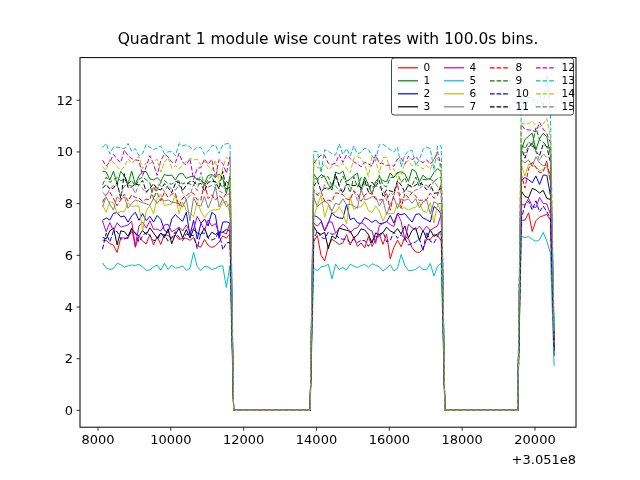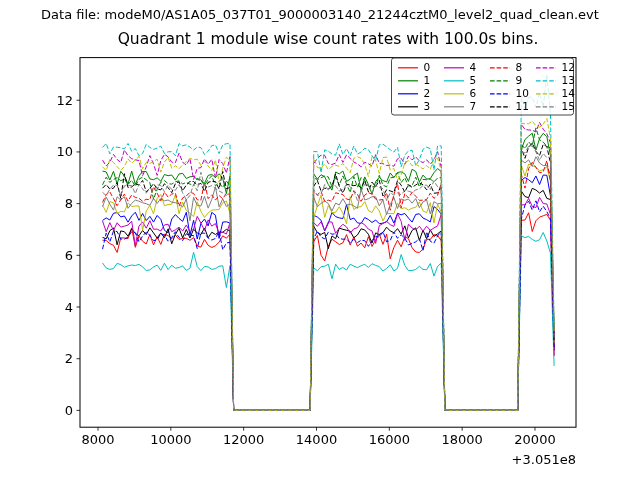--- a/index.html
+++ b/index.html
@@ -10,21 +10,20 @@
   .title{position:absolute;top:30px;left:80px;width:496px;text-align:center;
          font-size:15.5px;color:#000;white-space:nowrap;}
   svg{position:absolute;left:0;top:0;}
   .tick{font-size:13px;fill:#000;font-family:"DejaVu Sans","Liberation Sans",sans-serif;}
   .legtxt{font-size:10.5px;fill:#000;font-family:"DejaVu Sans","Liberation Sans",sans-serif;}
 </style>
 </head>
 <body>
 
 <div class="figure">
-  <div class="suptitle">Data file: modeM0/AS1A05_037T01_9000003140_21244cztM0_level2_quad_clean.evt</div>
   <div class="title">Quadrant 1 module wise count rates with 100.0s bins.</div>
   <svg id="plot" width="640" height="480" viewBox="0 0 640 480">
       <polyline points="102.54,240.19 106.18,240.56 109.83,243.56 113.47,245.32 117.11,252.44 120.75,237.88 124.39,237.96 128.03,238.61 131.68,227.90 135.32,247.35 138.96,235.99 142.60,241.24 146.24,243.93 149.88,234.42 153.53,244.92 157.17,236.85 160.81,244.44 164.45,234.26 168.09,235.56 171.73,238.66 175.38,235.03 179.02,239.43 182.66,238.35 186.30,238.29 189.94,240.32 193.58,237.50 197.23,246.04 200.87,247.14 204.51,239.38 208.15,245.31 211.79,247.53 215.43,245.76 219.08,242.18 222.72,235.85 226.36,238.20 230.00,234.14 233.64,410.40 237.29,410.40 240.93,410.40 244.57,410.40 248.21,410.40 251.85,410.40 255.49,410.40 259.14,410.40 262.78,410.40 266.42,410.40 270.06,410.40 273.70,410.40 277.34,410.40 280.99,410.40 284.63,410.40 288.27,410.40 291.91,410.40 295.55,410.40 299.19,410.40 302.84,410.40 306.48,410.40 310.12,410.40 313.76,241.53 317.40,235.51 321.04,255.28 324.69,260.97 328.33,246.18 331.97,239.22 335.61,241.68 339.25,244.50 342.89,242.88 346.54,234.61 350.18,245.04 353.82,236.92 357.46,246.28 361.10,243.06 364.74,247.83 368.39,236.66 372.03,246.46 375.67,239.73 379.31,234.13 382.95,244.40 386.60,234.16 390.24,258.81 393.88,247.43 397.52,240.18 401.16,246.82 404.80,236.75 408.45,238.66 412.09,247.70 415.73,252.00 419.37,252.42 423.01,249.09 426.65,239.32 430.30,239.45 433.94,234.70 437.58,235.38 441.22,240.70 444.86,410.40 448.50,410.40 452.15,410.40 455.79,410.40 459.43,410.40 463.07,410.40 466.71,410.40 470.35,410.40 474.00,410.40 477.64,410.40 481.28,410.40 484.92,410.40 488.56,410.40 492.20,410.40 495.85,410.40 499.49,410.40 503.13,410.40 506.77,410.40 510.41,410.40 514.05,410.40 517.70,410.40 521.34,220.30 524.98,220.04 528.62,212.74 532.26,231.54 535.90,220.79 539.55,217.10 543.19,215.81 546.83,214.38 550.47,220.39 554.11,356.10" fill="none" stroke="#ff0000" stroke-width="1"></polyline>
       <polyline points="102.54,171.16 106.18,171.90 109.83,180.00 113.47,171.33 117.11,184.05 120.75,171.24 124.39,176.06 128.03,184.06 131.68,171.10 135.32,184.40 138.96,175.98 142.60,171.46 146.24,171.46 149.88,178.93 153.53,179.71 157.17,177.77 160.81,181.28 164.45,174.47 168.09,175.68 171.73,175.01 175.38,180.15 179.02,173.94 182.66,173.37 186.30,178.43 189.94,176.79 193.58,176.35 197.23,179.53 200.87,179.75 204.51,183.28 208.15,175.43 211.79,174.45 215.43,177.41 219.08,173.70 222.72,178.29 226.36,193.45 230.00,176.03 233.64,410.40 237.29,410.40 240.93,410.40 244.57,410.40 248.21,410.40 251.85,410.40 255.49,410.40 259.14,410.40 262.78,410.40 266.42,410.40 270.06,410.40 273.70,410.40 277.34,410.40 280.99,410.40 284.63,410.40 288.27,410.40 291.91,410.40 295.55,410.40 299.19,410.40 302.84,410.40 306.48,410.40 310.12,410.40 313.76,174.02 317.40,179.00 321.04,174.71 324.69,176.71 328.33,184.57 331.97,190.12 335.61,171.97 339.25,173.88 342.89,171.07 346.54,181.39 350.18,179.30 353.82,175.50 357.46,173.21 361.10,190.68 364.74,176.93 368.39,184.45 372.03,194.04 375.67,181.45 379.31,177.33 382.95,180.61 386.60,181.96 390.24,172.98 393.88,177.57 397.52,172.47 401.16,171.88 404.80,173.88 408.45,181.36 412.09,169.29 415.73,171.43 419.37,181.97 423.01,175.08 426.65,179.11 430.30,178.60 433.94,172.68 437.58,168.56 441.22,171.62 444.86,410.40 448.50,410.40 452.15,410.40 455.79,410.40 459.43,410.40 463.07,410.40 466.71,410.40 470.35,410.40 474.00,410.40 477.64,410.40 481.28,410.40 484.92,410.40 488.56,410.40 492.20,410.40 495.85,410.40 499.49,410.40 503.13,410.40 506.77,410.40 510.41,410.40 514.05,410.40 517.70,410.40 521.34,149.76 524.98,139.51 528.62,136.14 532.26,133.20 535.90,150.03 539.55,138.64 543.19,133.35 546.83,136.63 550.47,155.40 554.11,340.83" fill="none" stroke="#008000" stroke-width="1"></polyline>
       <polyline points="102.54,220.51 106.18,217.91 109.83,219.97 113.47,213.25 117.11,212.60 120.75,216.88 124.39,215.97 128.03,222.18 131.68,215.96 135.32,212.24 138.96,220.37 142.60,213.51 146.24,220.57 149.88,216.35 153.53,222.08 157.17,215.47 160.81,219.31 164.45,230.29 168.09,232.78 171.73,219.05 175.38,214.57 179.02,218.45 182.66,221.32 186.30,212.29 189.94,235.37 193.58,220.34 197.23,239.03 200.87,223.45 204.51,219.07 208.15,225.88 211.79,212.39 215.43,215.20 219.08,238.41 222.72,222.10 226.36,221.79 230.00,223.02 233.64,410.40 237.29,410.40 240.93,410.40 244.57,410.40 248.21,410.40 251.85,410.40 255.49,410.40 259.14,410.40 262.78,410.40 266.42,410.40 270.06,410.40 273.70,410.40 277.34,410.40 280.99,410.40 284.63,410.40 288.27,410.40 291.91,410.40 295.55,410.40 299.19,410.40 302.84,410.40 306.48,410.40 310.12,410.40 313.76,215.33 317.40,217.05 321.04,220.23 324.69,230.97 328.33,223.15 331.97,212.53 335.61,216.60 339.25,217.93 342.89,218.51 346.54,204.57 350.18,219.55 353.82,218.03 357.46,222.84 361.10,223.47 364.74,217.55 368.39,219.52 372.03,222.47 375.67,220.02 379.31,223.66 382.95,223.12 386.60,221.84 390.24,215.44 393.88,223.13 397.52,213.29 401.16,214.81 404.80,213.46 408.45,218.06 412.09,222.12 415.73,214.43 419.37,213.78 423.01,218.06 426.65,219.66 430.30,221.96 433.94,206.59 437.58,209.37 441.22,214.16 444.86,410.40 448.50,410.40 452.15,410.40 455.79,410.40 459.43,410.40 463.07,410.40 466.71,410.40 470.35,410.40 474.00,410.40 477.64,410.40 481.28,410.40 484.92,410.40 488.56,410.40 492.20,410.40 495.85,410.40 499.49,410.40 503.13,410.40 506.77,410.40 510.41,410.40 514.05,410.40 517.70,410.40 521.34,180.34 524.98,177.55 528.62,179.69 532.26,182.68 535.90,175.96 539.55,184.52 543.19,175.07 546.83,175.28 550.47,196.15 554.11,345.68" fill="none" stroke="#0000ff" stroke-width="1"></polyline>
       <polyline points="102.54,237.34 106.18,238.85 109.83,230.66 113.47,227.91 117.11,244.83 120.75,230.90 124.39,231.71 128.03,236.16 131.68,228.79 135.32,233.51 138.96,235.72 142.60,230.47 146.24,234.59 149.88,227.82 153.53,232.93 157.17,238.07 160.81,232.93 164.45,237.73 168.09,228.89 171.73,243.80 175.38,234.24 179.02,228.29 182.66,237.82 186.30,229.42 189.94,238.02 193.58,229.28 197.23,232.86 200.87,234.61 204.51,228.00 208.15,237.68 211.79,232.23 215.43,234.46 219.08,231.97 222.72,232.32 226.36,229.33 230.00,230.85 233.64,410.40 237.29,410.40 240.93,410.40 244.57,410.40 248.21,410.40 251.85,410.40 255.49,410.40 259.14,410.40 262.78,410.40 266.42,410.40 270.06,410.40 273.70,410.40 277.34,410.40 280.99,410.40 284.63,410.40 288.27,410.40 291.91,410.40 295.55,410.40 299.19,410.40 302.84,410.40 306.48,410.40 310.12,410.40 313.76,226.31 317.40,232.59 321.04,234.42 324.69,232.41 328.33,248.68 331.97,235.93 335.61,238.69 339.25,228.06 342.89,229.34 346.54,230.24 350.18,231.18 353.82,237.76 357.46,234.94 361.10,228.83 364.74,229.93 368.39,234.24 372.03,243.08 375.67,232.94 379.31,234.37 382.95,232.59 386.60,227.16 390.24,230.96 393.88,232.69 397.52,228.60 401.16,234.05 404.80,225.87 408.45,237.88 412.09,230.46 415.73,227.85 419.37,240.45 423.01,230.17 426.65,238.68 430.30,229.90 433.94,236.46 437.58,233.79 441.22,230.96 444.86,410.40 448.50,410.40 452.15,410.40 455.79,410.40 459.43,410.40 463.07,410.40 466.71,410.40 470.35,410.40 474.00,410.40 477.64,410.40 481.28,410.40 484.92,410.40 488.56,410.40 492.20,410.40 495.85,410.40 499.49,410.40 503.13,410.40 506.77,410.40 510.41,410.40 514.05,410.40 517.70,410.40 521.34,191.06 524.98,196.55 528.62,197.68 532.26,188.37 535.90,189.94 539.55,193.07 543.19,190.38 546.83,198.42 550.47,199.48 554.11,349.96" fill="none" stroke="#000000" stroke-width="1"></polyline>
       <polyline points="102.54,221.03 106.18,231.76 109.83,222.64 113.47,230.56 117.11,222.75 120.75,227.11 124.39,226.18 128.03,225.04 131.68,221.22 135.32,245.84 138.96,226.10 142.60,221.92 146.24,228.19 149.88,220.65 153.53,229.24 157.17,229.12 160.81,231.00 164.45,224.94 168.09,224.25 171.73,231.66 175.38,229.88 179.02,227.12 182.66,231.03 186.30,224.98 189.94,231.73 193.58,229.15 197.23,216.37 200.87,223.03 204.51,230.40 208.15,219.92 211.79,226.11 215.43,223.58 219.08,233.27 222.72,232.12 226.36,234.09 230.00,222.67 233.64,410.40 237.29,410.40 240.93,410.40 244.57,410.40 248.21,410.40 251.85,410.40 255.49,410.40 259.14,410.40 262.78,410.40 266.42,410.40 270.06,410.40 273.70,410.40 277.34,410.40 280.99,410.40 284.63,410.40 288.27,410.40 291.91,410.40 295.55,410.40 299.19,410.40 302.84,410.40 306.48,410.40 310.12,410.40 313.76,222.63 317.40,226.32 321.04,221.76 324.69,230.57 328.33,221.92 331.97,222.03 335.61,233.30 339.25,228.07 342.89,224.24 346.54,226.96 350.18,233.19 353.82,228.82 357.46,227.69 361.10,222.41 364.74,224.87 368.39,229.15 372.03,230.96 375.67,243.35 379.31,225.58 382.95,223.49 386.60,221.41 390.24,224.66 393.88,226.46 397.52,213.65 401.16,221.35 404.80,240.38 408.45,224.17 412.09,227.97 415.73,230.01 419.37,226.24 423.01,231.02 426.65,226.19 430.30,230.33 433.94,227.94 437.58,225.89 441.22,214.24 444.86,410.40 448.50,410.40 452.15,410.40 455.79,410.40 459.43,410.40 463.07,410.40 466.71,410.40 470.35,410.40 474.00,410.40 477.64,410.40 481.28,410.40 484.92,410.40 488.56,410.40 492.20,410.40 495.85,410.40 499.49,410.40 503.13,410.40 506.77,410.40 510.41,410.40 514.05,410.40 517.70,410.40 521.34,204.95 524.98,204.75 528.62,198.41 532.26,206.46 535.90,207.59 539.55,197.39 543.19,203.58 546.83,203.94 550.47,214.51 554.11,354.93" fill="none" stroke="#bf00bf" stroke-width="1"></polyline>
       <polyline points="102.54,263.03 106.18,267.98 109.83,269.41 113.47,268.57 117.11,263.37 120.75,264.62 124.39,267.30 128.03,265.90 131.68,265.02 135.32,265.54 138.96,264.40 142.60,266.96 146.24,270.47 149.88,269.92 153.53,266.89 157.17,265.19 160.81,270.37 164.45,263.19 168.09,269.56 171.73,265.24 175.38,268.26 179.02,267.54 182.66,265.83 186.30,270.41 189.94,268.32 193.58,252.36 197.23,266.55 200.87,270.60 204.51,266.43 208.15,266.90 211.79,269.38 215.43,268.65 219.08,266.29 222.72,265.74 226.36,287.54 230.00,265.53 233.64,410.40 237.29,410.40 240.93,410.40 244.57,410.40 248.21,410.40 251.85,410.40 255.49,410.40 259.14,410.40 262.78,410.40 266.42,410.40 270.06,410.40 273.70,410.40 277.34,410.40 280.99,410.40 284.63,410.40 288.27,410.40 291.91,410.40 295.55,410.40 299.19,410.40 302.84,410.40 306.48,410.40 310.12,410.40 313.76,268.00 317.40,270.78 321.04,266.76 324.69,266.21 328.33,264.22 331.97,278.80 335.61,264.15 339.25,269.51 342.89,267.45 346.54,270.06 350.18,264.16 353.82,266.11 357.46,267.68 361.10,265.76 364.74,264.31 368.39,267.41 372.03,263.70 375.67,265.39 379.31,266.61 382.95,270.99 386.60,268.43 390.24,264.80 393.88,270.94 397.52,268.34 401.16,254.55 404.80,265.34 408.45,270.58 412.09,270.42 415.73,269.48 419.37,266.21 423.01,269.47 426.65,269.73 430.30,263.50 433.94,276.12 437.58,266.42 441.22,263.07 444.86,410.40 448.50,410.40 452.15,410.40 455.79,410.40 459.43,410.40 463.07,410.40 466.71,410.40 470.35,410.40 474.00,410.40 477.64,410.40 481.28,410.40 484.92,410.40 488.56,410.40 492.20,410.40 495.85,410.40 499.49,410.40 503.13,410.40 506.77,410.40 510.41,410.40 514.05,410.40 517.70,410.40 521.34,235.79 524.98,237.61 528.62,236.40 532.26,239.41 535.90,241.32 539.55,239.78 543.19,232.48 546.83,240.97 550.47,253.28 554.11,365.94" fill="none" stroke="#00bfbf" stroke-width="1"></polyline>
       <polyline points="102.54,205.03 106.18,212.39 109.83,201.64 113.47,202.80 117.11,213.58 120.75,211.31 124.39,211.86 128.03,203.00 131.68,206.49 135.32,206.05 138.96,205.97 142.60,230.24 146.24,211.14 149.88,205.34 153.53,213.79 157.17,198.12 160.81,194.67 164.45,205.65 168.09,204.53 171.73,204.25 175.38,194.98 179.02,213.82 182.66,202.14 186.30,210.33 189.94,213.28 193.58,216.66 197.23,201.79 200.87,211.29 204.51,217.51 208.15,212.86 211.79,210.17 215.43,209.80 219.08,209.51 222.72,202.59 226.36,200.97 230.00,213.55 233.64,410.40 237.29,410.40 240.93,410.40 244.57,410.40 248.21,410.40 251.85,410.40 255.49,410.40 259.14,410.40 262.78,410.40 266.42,410.40 270.06,410.40 273.70,410.40 277.34,410.40 280.99,410.40 284.63,410.40 288.27,410.40 291.91,410.40 295.55,410.40 299.19,410.40 302.84,410.40 306.48,410.40 310.12,410.40 313.76,217.56 317.40,205.49 321.04,195.18 324.69,217.31 328.33,205.51 331.97,212.60 335.61,212.30 339.25,206.77 342.89,213.47 346.54,223.92 350.18,196.70 353.82,209.56 357.46,207.08 361.10,206.72 364.74,201.63 368.39,210.45 372.03,212.48 375.67,205.92 379.31,210.96 382.95,221.00 386.60,213.59 390.24,213.43 393.88,213.76 397.52,203.21 401.16,208.80 404.80,207.70 408.45,210.12 412.09,208.19 415.73,207.22 419.37,201.85 423.01,211.02 426.65,212.60 430.30,202.65 433.94,222.99 437.58,204.07 441.22,212.27 444.86,410.40 448.50,410.40 452.15,410.40 455.79,410.40 459.43,410.40 463.07,410.40 466.71,410.40 470.35,410.40 474.00,410.40 477.64,410.40 481.28,410.40 484.92,410.40 488.56,410.40 492.20,410.40 495.85,410.40 499.49,410.40 503.13,410.40 506.77,410.40 510.41,410.40 514.05,410.40 517.70,410.40 521.34,165.29 524.98,176.05 528.62,164.07 532.26,165.57 535.90,167.30 539.55,170.83 543.19,169.68 546.83,166.77 550.47,181.36 554.11,344.66" fill="none" stroke="#bfbf00" stroke-width="1"></polyline>
       <polyline points="102.54,206.59 106.18,197.03 109.83,204.14 113.47,210.12 117.11,196.76 120.75,199.91 124.39,196.68 128.03,208.30 131.68,203.36 135.32,200.12 138.96,201.21 142.60,202.75 146.24,203.73 149.88,205.22 153.53,198.34 157.17,203.46 160.81,198.43 164.45,200.83 168.09,200.01 171.73,202.14 175.38,202.70 179.02,203.92 182.66,207.08 186.30,199.03 189.94,220.82 193.58,197.39 197.23,205.24 200.87,206.04 204.51,196.48 208.15,208.15 211.79,199.45 215.43,186.68 219.08,206.85 222.72,198.81 226.36,206.54 230.00,203.89 233.64,410.40 237.29,410.40 240.93,410.40 244.57,410.40 248.21,410.40 251.85,410.40 255.49,410.40 259.14,410.40 262.78,410.40 266.42,410.40 270.06,410.40 273.70,410.40 277.34,410.40 280.99,410.40 284.63,410.40 288.27,410.40 291.91,410.40 295.55,410.40 299.19,410.40 302.84,410.40 306.48,410.40 310.12,410.40 313.76,197.33 317.40,206.77 321.04,203.40 324.69,201.03 328.33,203.59 331.97,211.02 335.61,203.09 339.25,204.98 342.89,198.72 346.54,204.98 350.18,204.16 353.82,206.02 357.46,208.27 361.10,189.09 364.74,199.96 368.39,198.77 372.03,196.74 375.67,196.85 379.31,205.87 382.95,199.82 386.60,214.68 390.24,204.47 393.88,197.42 397.52,208.53 401.16,198.94 404.80,200.26 408.45,199.01 412.09,203.16 415.73,198.55 419.37,207.73 423.01,201.95 426.65,200.02 430.30,213.88 433.94,201.69 437.58,203.84 441.22,203.25 444.86,410.40 448.50,410.40 452.15,410.40 455.79,410.40 459.43,410.40 463.07,410.40 466.71,410.40 470.35,410.40 474.00,410.40 477.64,410.40 481.28,410.40 484.92,410.40 488.56,410.40 492.20,410.40 495.85,410.40 499.49,410.40 503.13,410.40 506.77,410.40 510.41,410.40 514.05,410.40 517.70,410.40 521.34,160.21 524.98,162.91 528.62,159.92 532.26,166.49 535.90,156.75 539.55,163.10 543.19,165.58 546.83,165.57 550.47,175.01 554.11,340.54" fill="none" stroke="#7f7f7f" stroke-width="1"></polyline>

